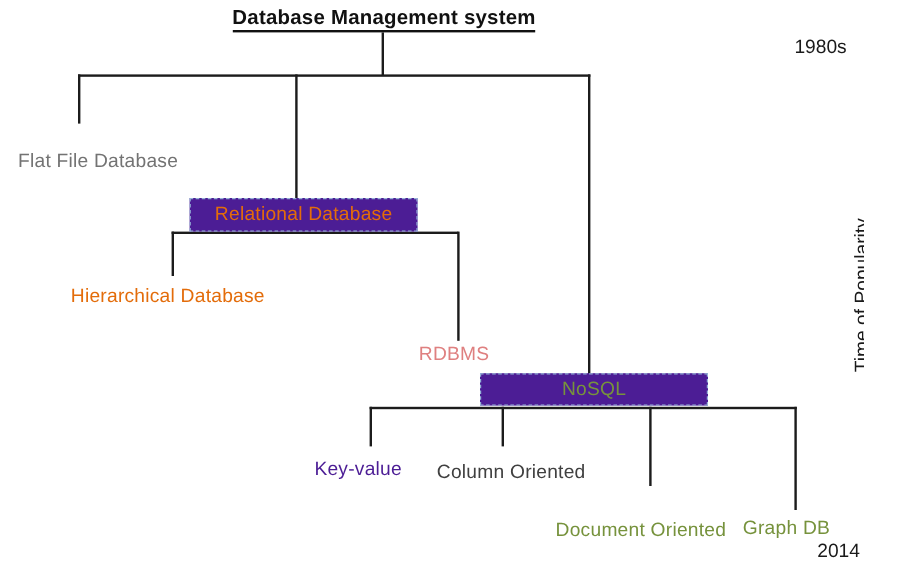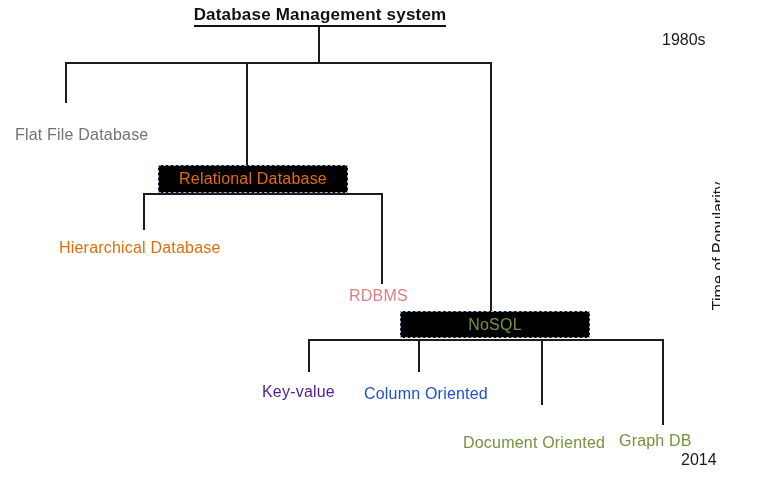--- a/index.html
+++ b/index.html
@@ -7,25 +7,25 @@
           font-family:Liberation Sans, sans-serif;}
   .title{position:absolute;left:0;top:5px;width:640px;text-align:center;
          font-size:17px;font-weight:bold;color:#111;letter-spacing:.2px;}
   .title span{border-bottom:2px solid #111;padding-bottom:1px;}
   .line{position:absolute;background:#1c1c1c;}
   .lbl{position:absolute;font-size:16px;white-space:nowrap;letter-spacing:.2px;}
   .lbl-flatfile{left:15px;top:106px;color:#737373;margin-top:20px;}
   .lbl-hier{left:59px;top:239px;color:#E36C0A;text-align:center;}
   .lbl-rdbms{left:349px;top:287px;color:#DF8080;}
   .lbl-keyvalue{left:262px;top:383px;color:#4c1d95;}
-  .lbl-column{left:364px;top:385px;color:#1d4ed8;}
+  .lbl-column{left:364px;top:385px;color:#404040;}
   .lbl-document{left:463px;top:434px;color:#76923C;}
   .lbl-graph{left:619px;top:432px;color:#76923C;}
   .node-box{position:absolute;border:1px dashed #95B3D7;text-align:center;
-            font-size:16px;letter-spacing:.2px;background:#000000;}
+            font-size:16px;letter-spacing:.2px;background:#4c1d95;}
   .box-relational{left:158px;top:165px;width:188px;height:26px;line-height:26px;color:#E36C0A;}
   .box-nosql{left:400px;top:311px;width:188px;height:25px;line-height:25px;color:#77933C;}
   .yr{position:absolute;font-size:16px;color:#1a1a1a;}
   .yr-start{left:662px;top:31px;}
   .yr-end{left:681px;top:451px;}
   .axis-label{position:absolute;left:634px;top:237px;width:170px;text-align:center;
               font-size:16px;color:#1a1a1a;transform:rotate(-90deg);transform-origin:center center;}
   .grad-bar{position:absolute;left:745px;top:32px;width:6px;height:424px;
      background:linear-gradient(to bottom,
        #AE5A50 0%, #DE5130 12%, #EC6C2C 22%, #F59F3E 33%, #ECBC96 44%,

